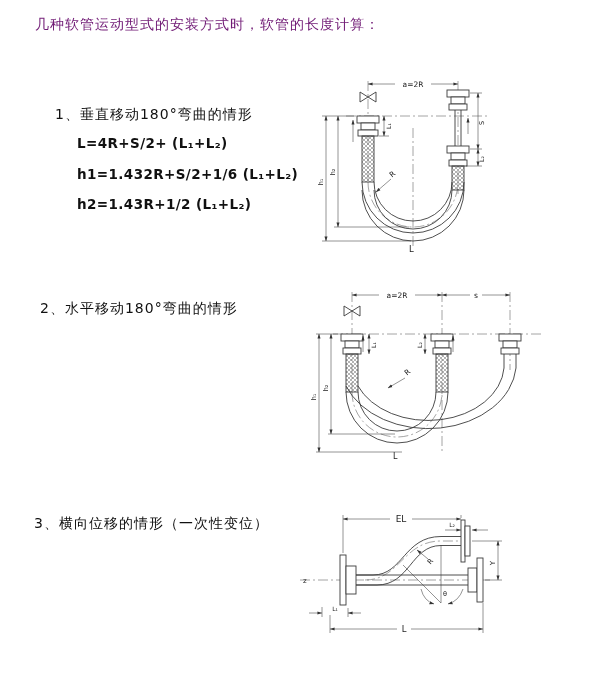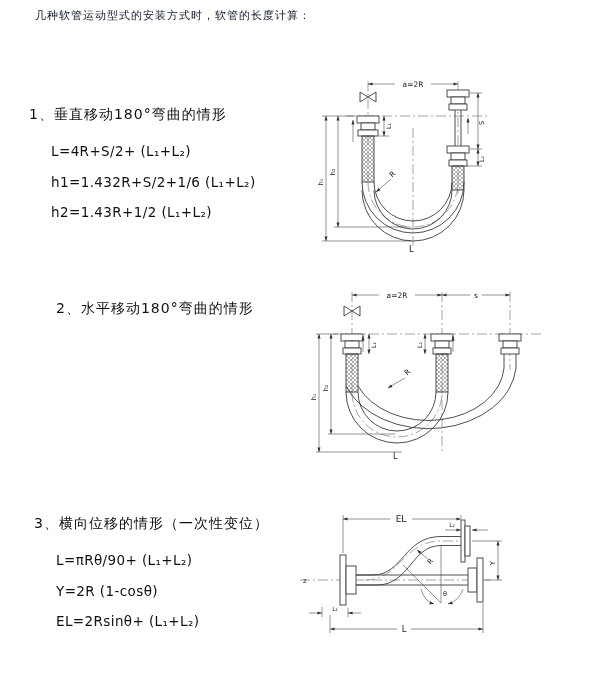--- a/index.html
+++ b/index.html
@@ -1,57 +1,52 @@
 <!DOCTYPE html>
 <html><head>
 <meta charset="utf-8">
 <style>
   html,body{margin:0;padding:0;background:#fff;}
   #page{position:relative;width:600px;height:675px;background:#ffffff;overflow:hidden;
         font-family:"DejaVu Sans","Liberation Sans",sans-serif;color:#1c1c1c;}
-  .title{position:absolute;left:35px;top:8px;font-size:11px;letter-spacing:1px;color:#0f172a;}
+  .title{position:absolute;left:35px;top:16px;font-size:14px;letter-spacing:1px;color:#701a75;}
   .section{position:absolute;}
   .heading{font-size:14px;letter-spacing:1px;color:#111;white-space:nowrap;}
-  .formulas{margin-top:12px;margin-left:22px;}
+  .formulas{margin-top:4px;margin-left:22px;font-weight:bold;}
   .formula{font-size:13.5px;line-height:30.5px;letter-spacing:0.4px;color:#111;white-space:nowrap;}
   .diagram{position:absolute;}
   svg{display:block;}
   svg text{font-family:"DejaVu Sans","Liberation Sans",sans-serif;fill:#222;}
   .struct{stroke:#3b3b3b;stroke-width:0.9;fill:none;}
   .thin{stroke:#3b3b3b;stroke-width:0.55;fill:none;}
   .cline{stroke:#5a5a5a;stroke-width:0.55;fill:none;stroke-dasharray:10 3 2 3;}
   .lblbg{fill:#ffffff;stroke:none;}
 </style>
 </head>
 <body>
 
 <div id="page">
 
   <div class="title">几种软管运动型式的安装方式时，软管的长度计算：</div>
 
-  <div class="section" style="left:29px;top:106px">
+  <div class="section" style="left:55px;top:106px">
     <div class="heading">1、垂直移动180°弯曲的情形</div>
     <div class="formulas">
       <div class="formula">L=4R+S/2+ (L₁+L₂)</div>
       <div class="formula">h1=1.432R+S/2+1/6 (L₁+L₂)</div>
       <div class="formula">h2=1.43R+1/2 (L₁+L₂)</div>
     </div>
   </div>
 
-  <div class="section" style="left:56px;top:300px">
+  <div class="section" style="left:40px;top:300px">
     <div class="heading">2、水平移动180°弯曲的情形</div>
   </div>
 
   <div class="section" style="left:34px;top:515px">
     <div class="heading">3、横向位移的情形（一次性变位）</div>
-    <div class="formulas">
-      <div class="formula">L=πRθ/90+ (L₁+L₂)</div>
-      <div class="formula">Y=2R (1-cosθ)</div>
-      <div class="formula">EL=2Rsinθ+ (L₁+L₂)</div>
-    </div>
   </div>
 
   <div class="diagram" style="left:310px;top:70px">
     <svg width="280" height="187" viewBox="0 0 280 187">
       <defs>
         <marker id="arr1" viewBox="0 0 10 8" refX="9.5" refY="4" markerWidth="9" markerHeight="7" orient="auto-start-reverse">
           <path d="M0,0.8 L10,4 L0,7.2 z" fill="#333"></path>
         </marker>
         <pattern id="xh1" width="4" height="4" patternUnits="userSpaceOnUse">
           <path d="M0 0 L4 4 M4 0 L0 4" stroke="#666" stroke-width="0.5"></path>

